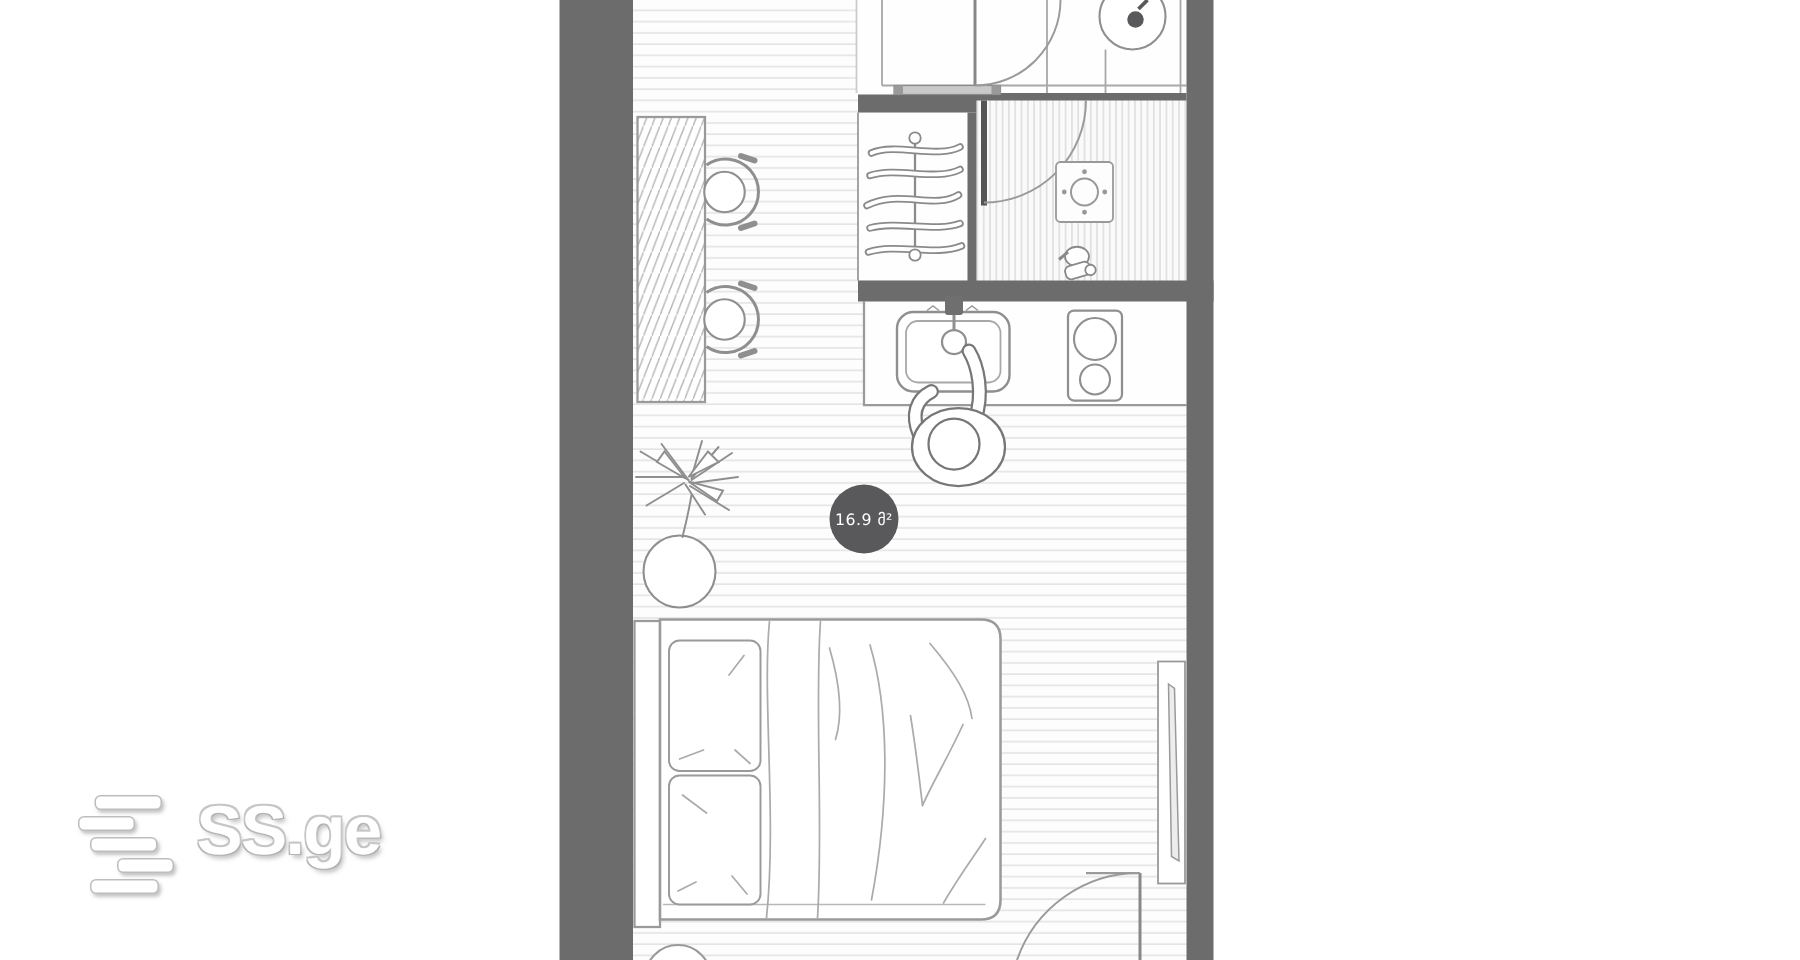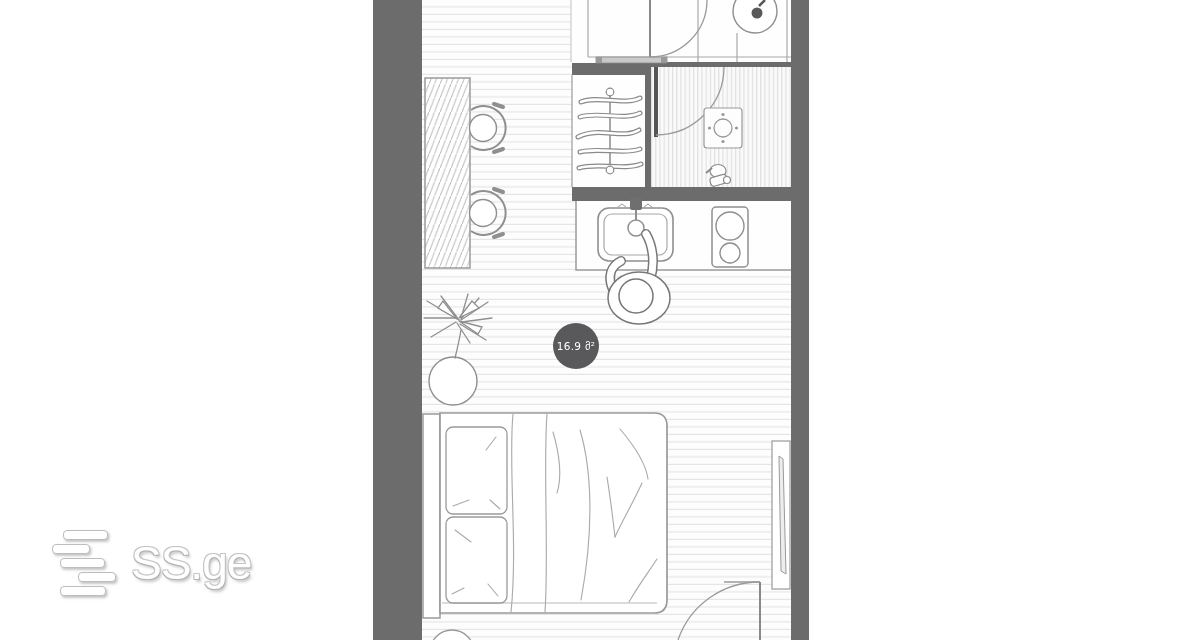--- a/index.html
+++ b/index.html
@@ -9,21 +9,21 @@
   
   .logo{position:absolute;left:52px;top:530px;display:flex;gap:15px;}
   .logo-icon{display:flex;flex-direction:column;}
   .logo-icon span{display:block;height:8px;border-radius:4px;background:#fff;
       border:1px solid #bdbdbd;box-shadow:1.5px 2px 2.5px rgba(150,150,150,.55);margin-bottom:4px;}
   .logo-icon span:nth-child(1){margin-left:11px;width:43px;}
   .logo-icon span:nth-child(2){margin-left:0;width:36px;}
   .logo-icon span:nth-child(3){margin-left:8px;width:43px;}
   .logo-icon span:nth-child(4){margin-left:26px;width:36px;}
   .logo-icon span:nth-child(5){margin-left:8px;width:44px;}
-  .logo-text{margin-top:10px;font-size:46px;font-weight:normal;line-height:1;color:#fff;
+  .logo-text{font-size:46px;font-weight:bold;line-height:1;color:#fff;
       letter-spacing:-1px;
       text-shadow:-1px -1px 0 #c6c6c6,1px -1px 0 #c6c6c6,-1px 1px 0 #b5b5b5,
                   1px 1px 0 #b0b0b0,2px 3px 3px rgba(150,150,150,.55);}
 </style>
 </head>
 <body>
 
 <div class="stage">
 
 <svg class="plan-svg" width="1200" height="640" viewBox="0 0 1200 640">

